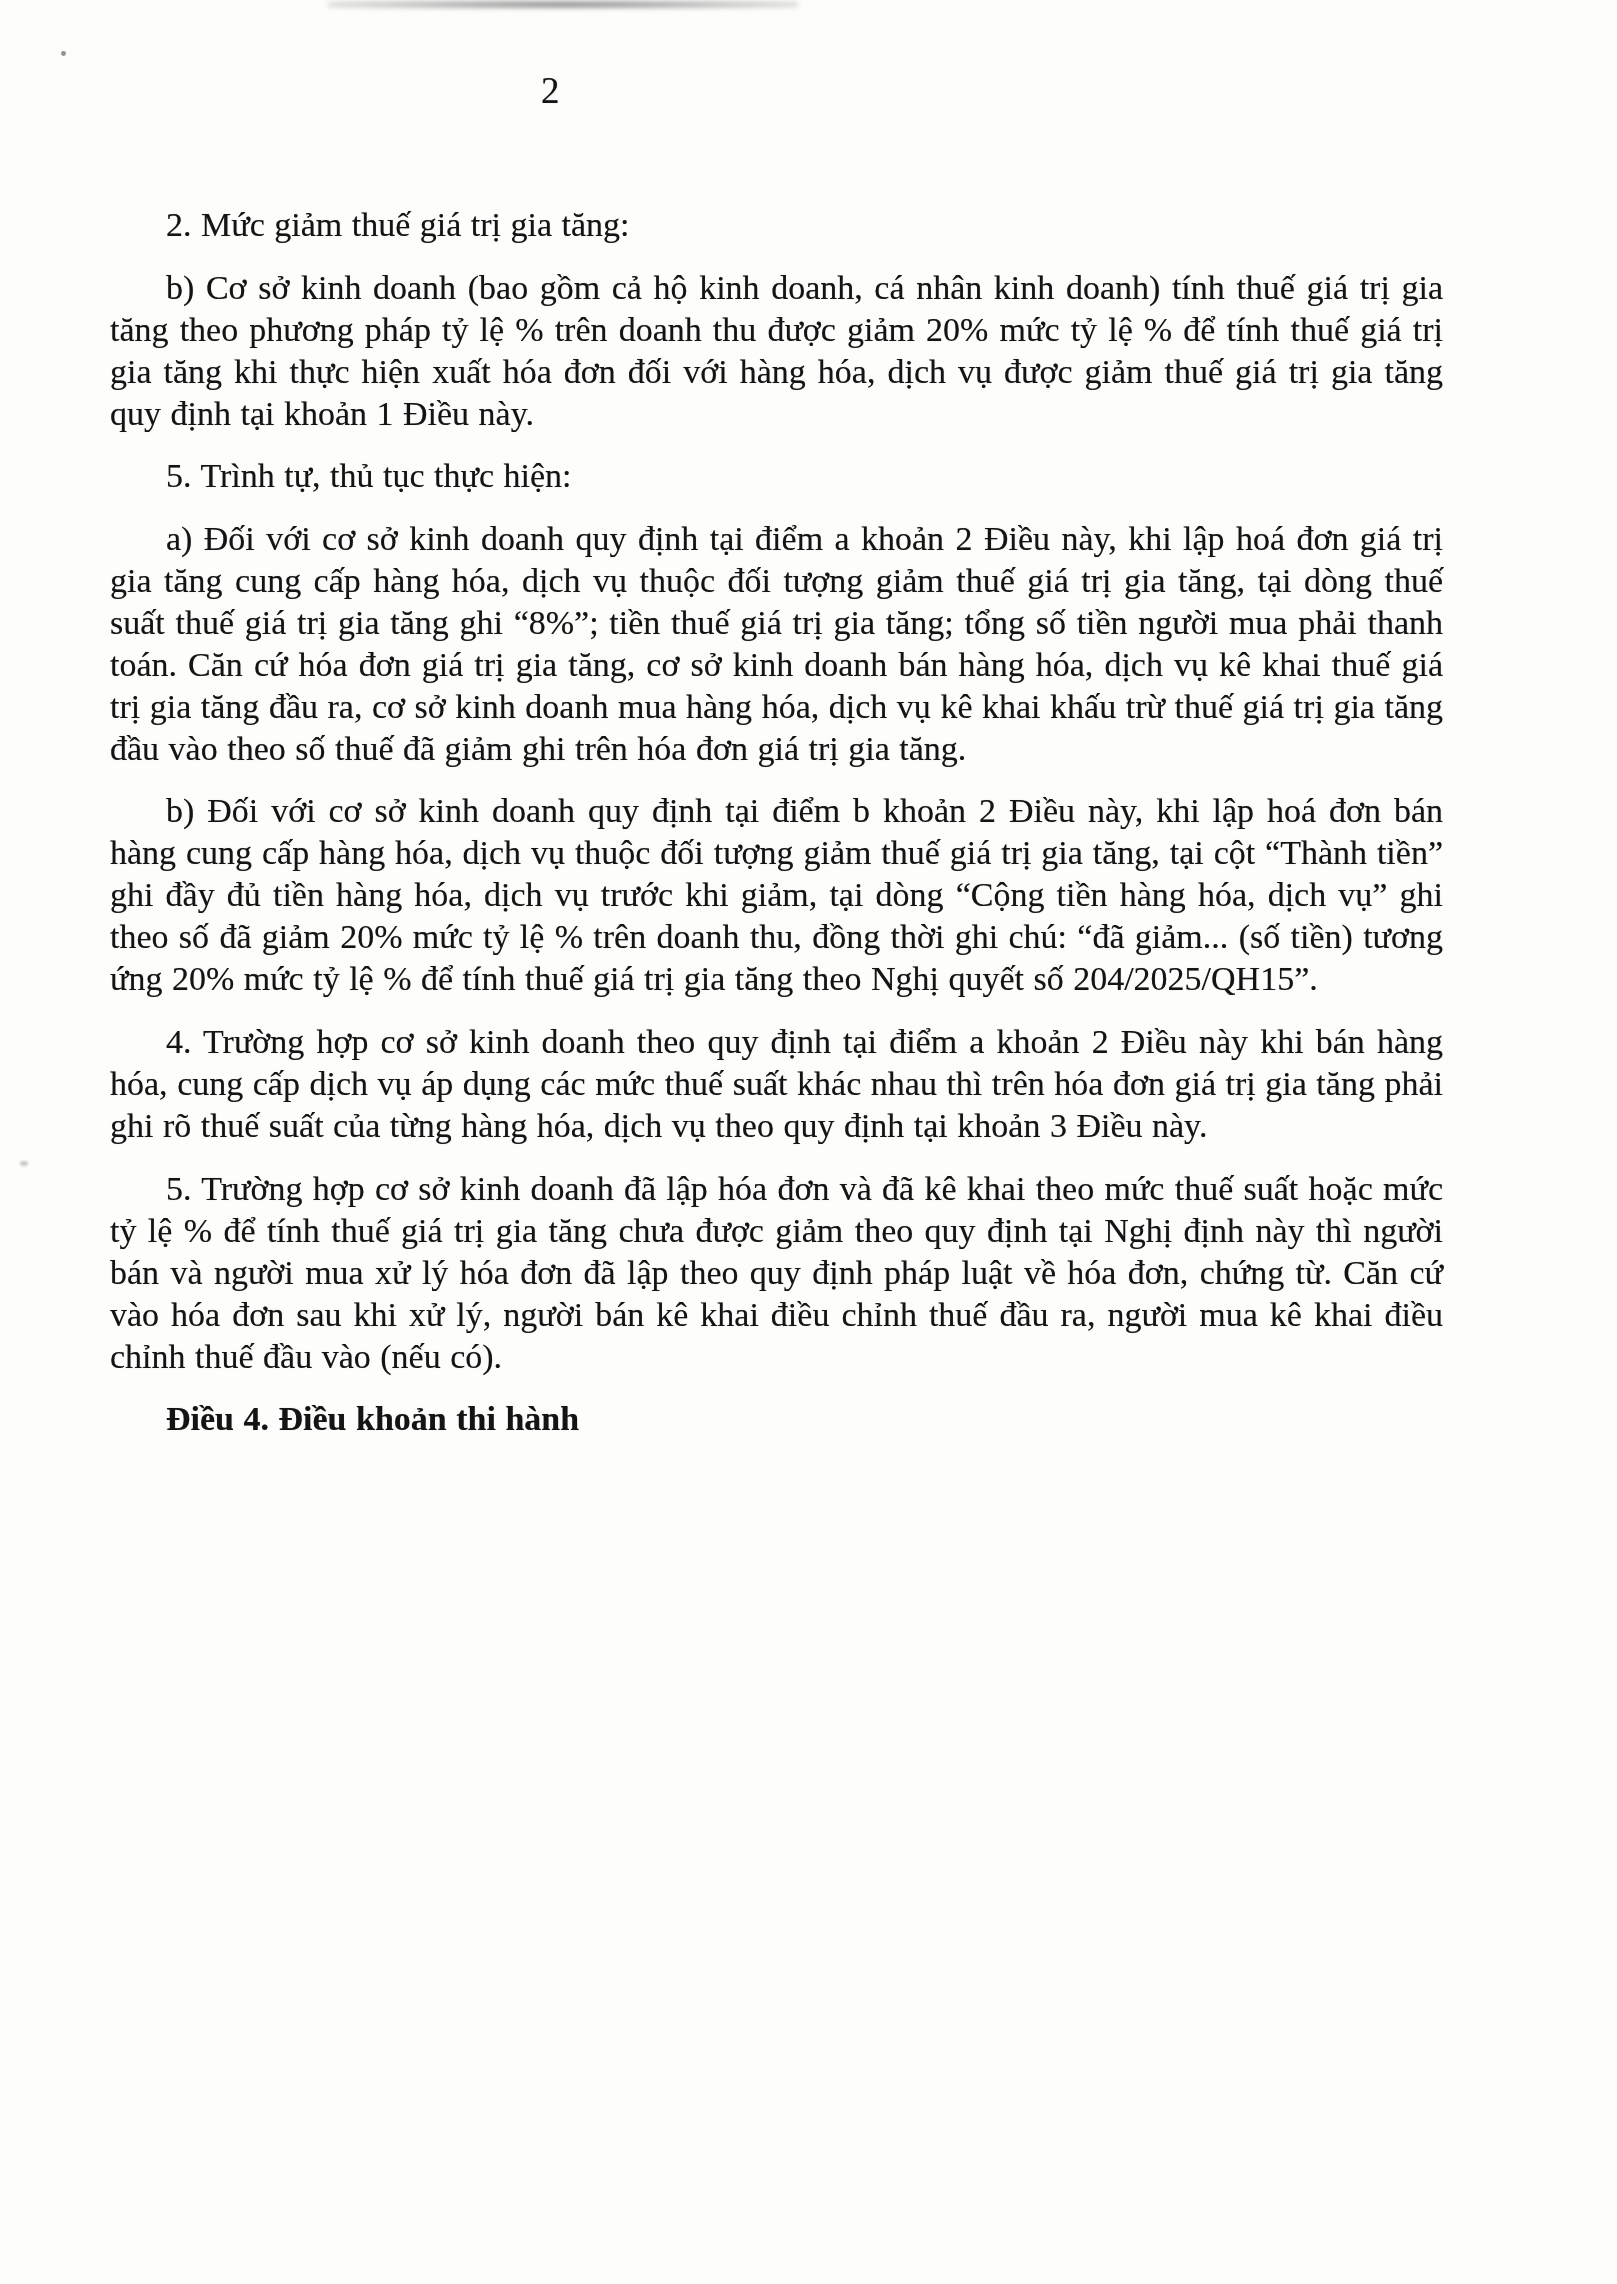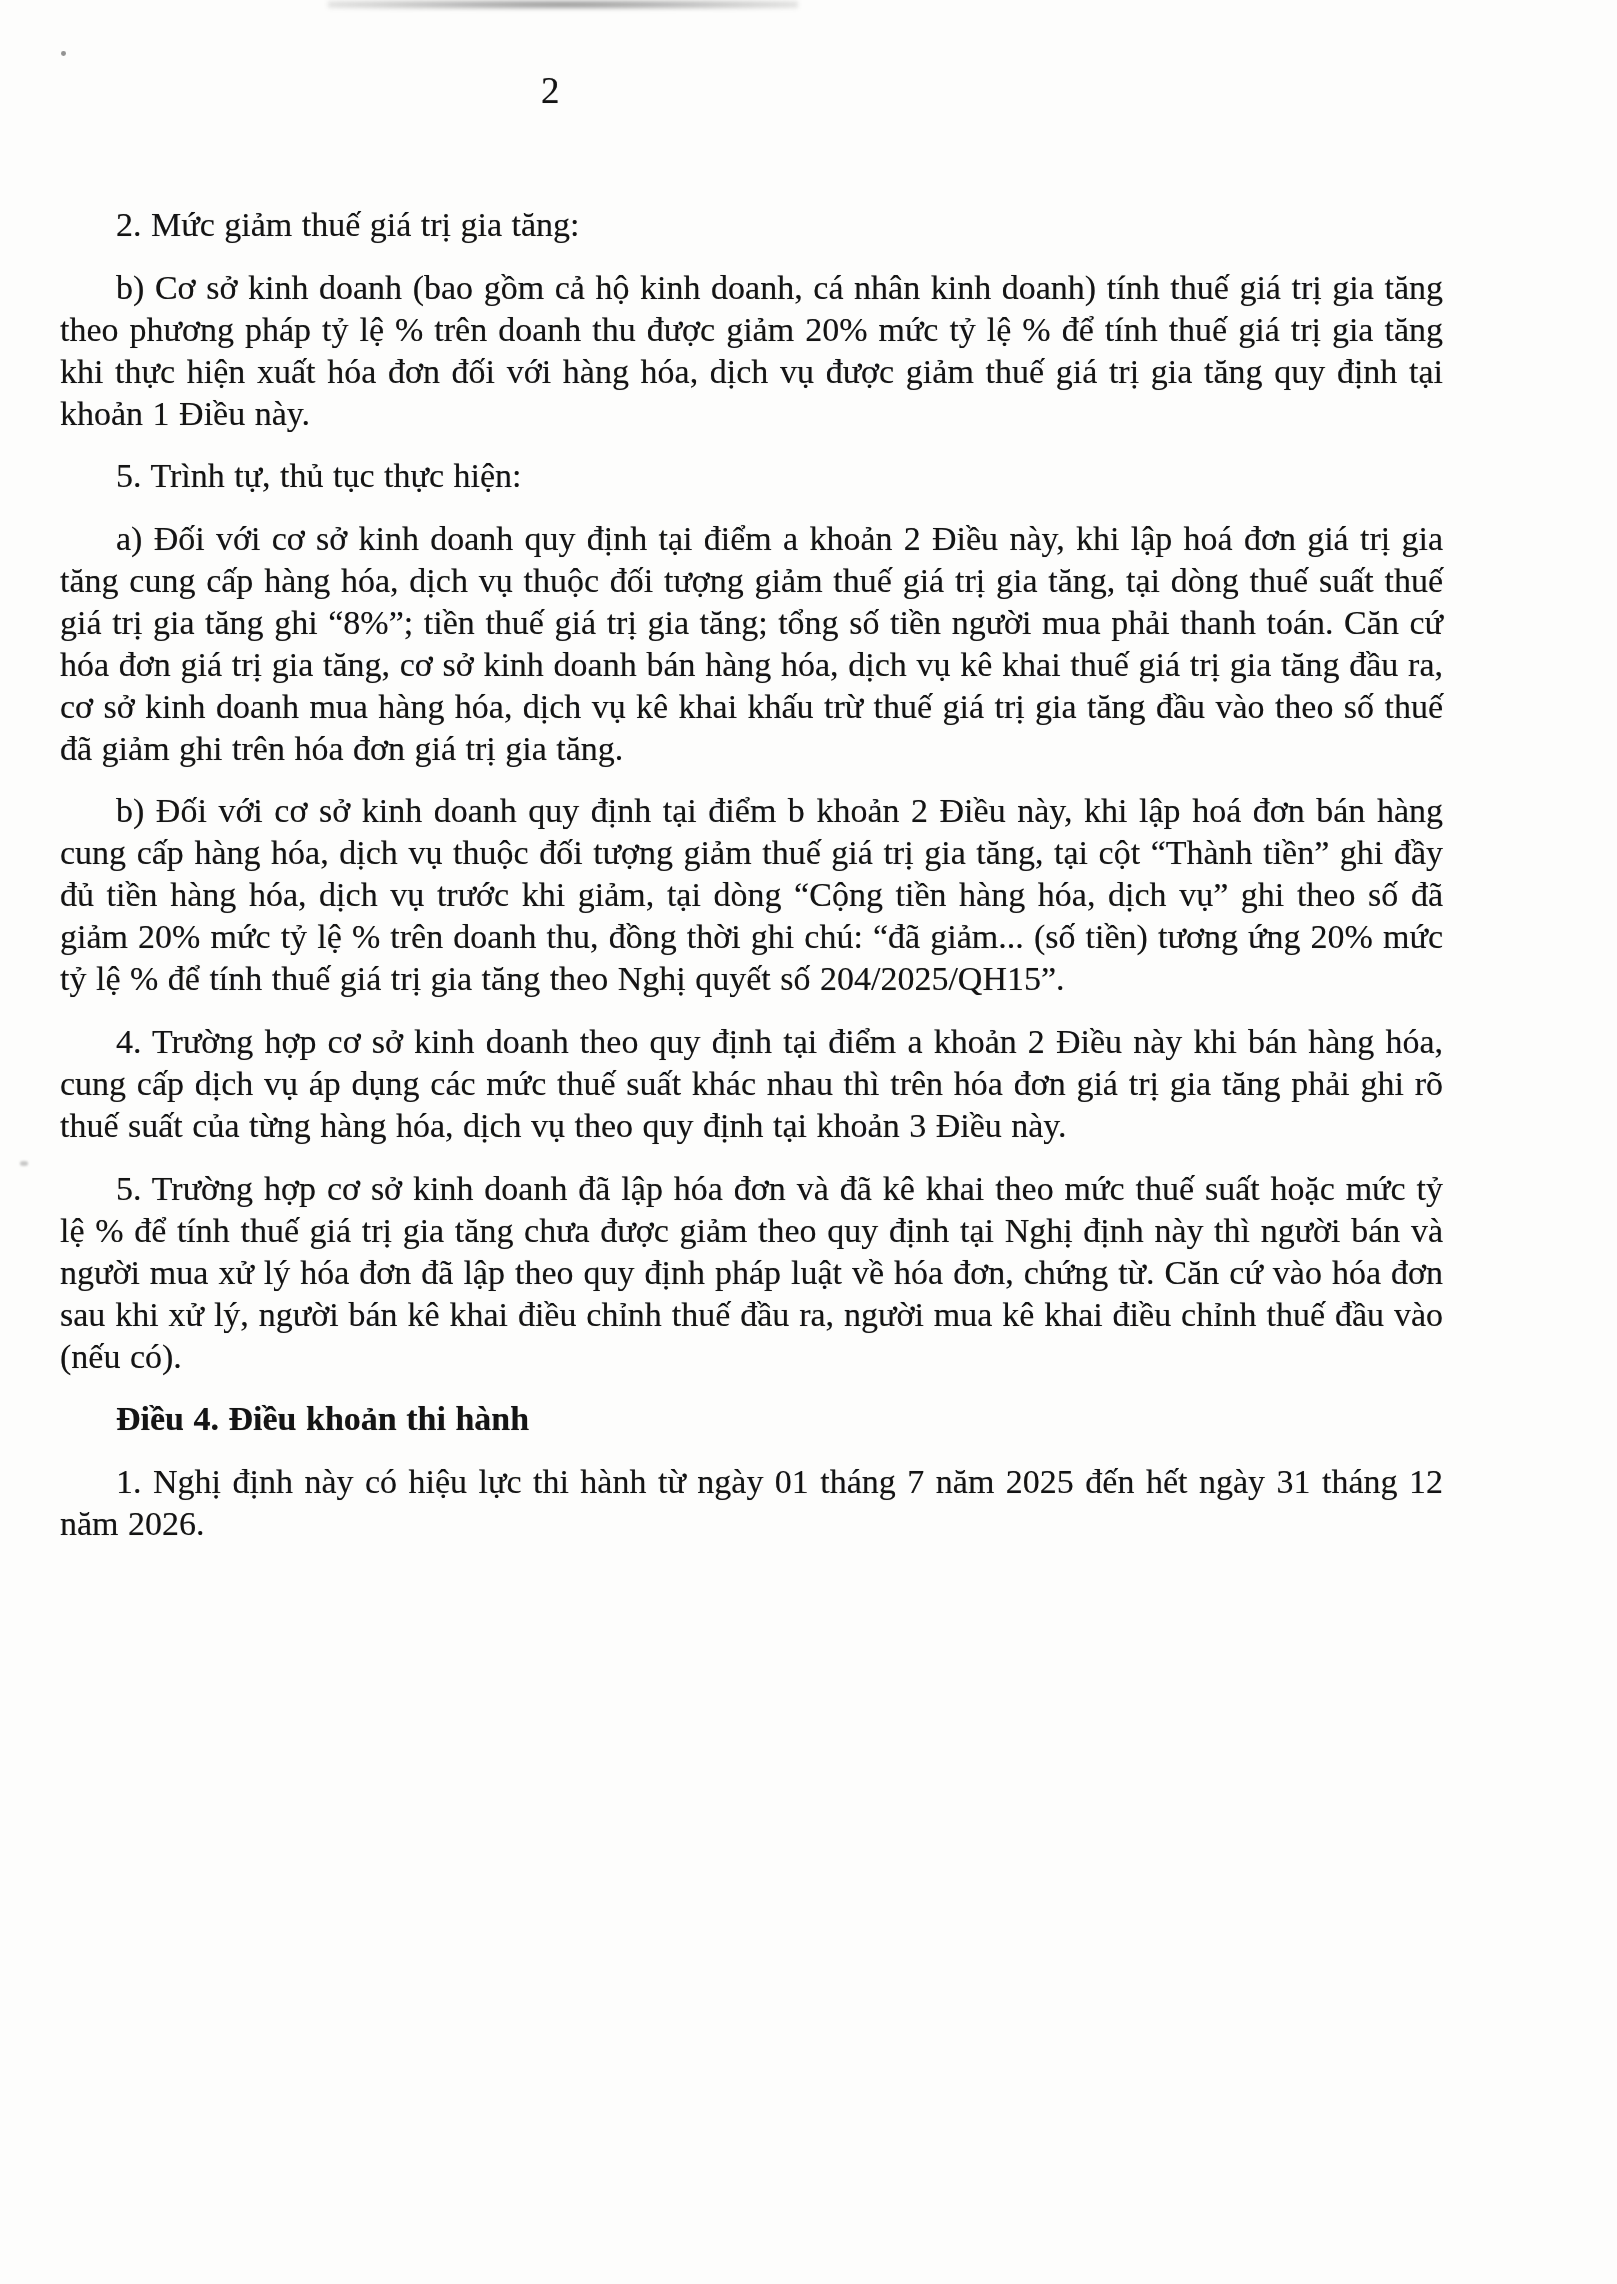--- a/index.html
+++ b/index.html
@@ -50,21 +50,21 @@
   .page-number {
     position: absolute;
     top: 69px;
     left: 541px;
     font-size: 37px;
     letter-spacing: 0.5px;
     text-shadow: 0 0 0.7px rgba(0,0,0,0.45);
   }
   .content {
     position: relative;
-    padding: 204px 174px 0 60px;
+    padding: 204px 174px 0 110px;
   }
   .para {
     margin: 0 0 20.6px 0;
     font-size: 34px;
     line-height: 42px;
     text-align: justify;
     text-indent: 56px;
     text-shadow: 0 0 0.7px rgba(0,0,0,0.42);
     word-spacing: 1px;
   }
@@ -84,16 +84,15 @@
 
   <div class="content">
     <p class="para">2. Mức giảm thuế giá trị gia tăng:</p>
     <p class="para">b) Cơ sở kinh doanh (bao gồm cả hộ kinh doanh, cá nhân kinh doanh) tính thuế giá trị gia tăng theo phương pháp tỷ lệ % trên doanh thu được giảm 20% mức tỷ lệ % để tính thuế giá trị gia tăng khi thực hiện xuất hóa đơn đối với hàng hóa, dịch vụ được giảm thuế giá trị gia tăng quy định tại khoản 1 Điều này.</p>
     <p class="para">5. Trình tự, thủ tục thực hiện:</p>
     <p class="para">a) Đối với cơ sở kinh doanh quy định tại điểm a khoản 2 Điều này, khi lập hoá đơn giá trị gia tăng cung cấp hàng hóa, dịch vụ thuộc đối tượng giảm thuế giá trị gia tăng, tại dòng thuế suất thuế giá trị gia tăng ghi “8%”; tiền thuế giá trị gia tăng; tổng số tiền người mua phải thanh toán. Căn cứ hóa đơn giá trị gia tăng, cơ sở kinh doanh bán hàng hóa, dịch vụ kê khai thuế giá trị gia tăng đầu ra, cơ sở kinh doanh mua hàng hóa, dịch vụ kê khai khấu trừ thuế giá trị gia tăng đầu vào theo số thuế đã giảm ghi trên hóa đơn giá trị gia tăng.</p>
     <p class="para">b) Đối với cơ sở kinh doanh quy định tại điểm b khoản 2 Điều này, khi lập hoá đơn bán hàng cung cấp hàng hóa, dịch vụ thuộc đối tượng giảm thuế giá trị gia tăng, tại cột “Thành tiền” ghi đầy đủ tiền hàng hóa, dịch vụ trước khi giảm, tại dòng “Cộng tiền hàng hóa, dịch vụ” ghi theo số đã giảm 20% mức tỷ lệ % trên doanh thu, đồng thời ghi chú: “đã giảm... (số tiền) tương ứng 20% mức tỷ lệ % để tính thuế giá trị gia tăng theo Nghị quyết số 204/2025/QH15”.</p>
     <p class="para">4. Trường hợp cơ sở kinh doanh theo quy định tại điểm a khoản 2 Điều này khi bán hàng hóa, cung cấp dịch vụ áp dụng các mức thuế suất khác nhau thì trên hóa đơn giá trị gia tăng phải ghi rõ thuế suất của từng hàng hóa, dịch vụ theo quy định tại khoản 3 Điều này.</p>
     <p class="para">5. Trường hợp cơ sở kinh doanh đã lập hóa đơn và đã kê khai theo mức thuế suất hoặc mức tỷ lệ % để tính thuế giá trị gia tăng chưa được giảm theo quy định tại Nghị định này thì người bán và người mua xử lý hóa đơn đã lập theo quy định pháp luật về hóa đơn, chứng từ. Căn cứ vào hóa đơn sau khi xử lý, người bán kê khai điều chỉnh thuế đầu ra, người mua kê khai điều chỉnh thuế đầu vào (nếu có).</p>
     <p class="para bold">Điều 4. Điều khoản thi hành</p>
-    <p class="para">1. Nghị định này có hiệu lực thi hành từ ngày 01 tháng 7 năm 2025 đến hết ngày 31 tháng 12 năm 2026.</p>
   </div>
 </div>
 
 
 </body></html>

